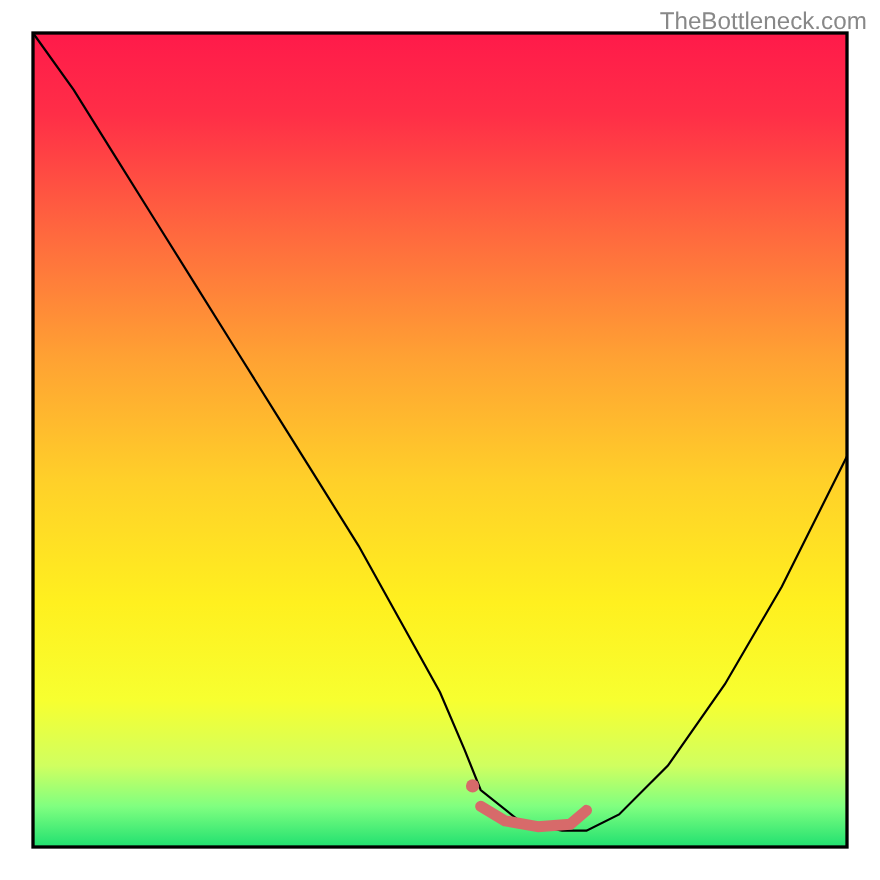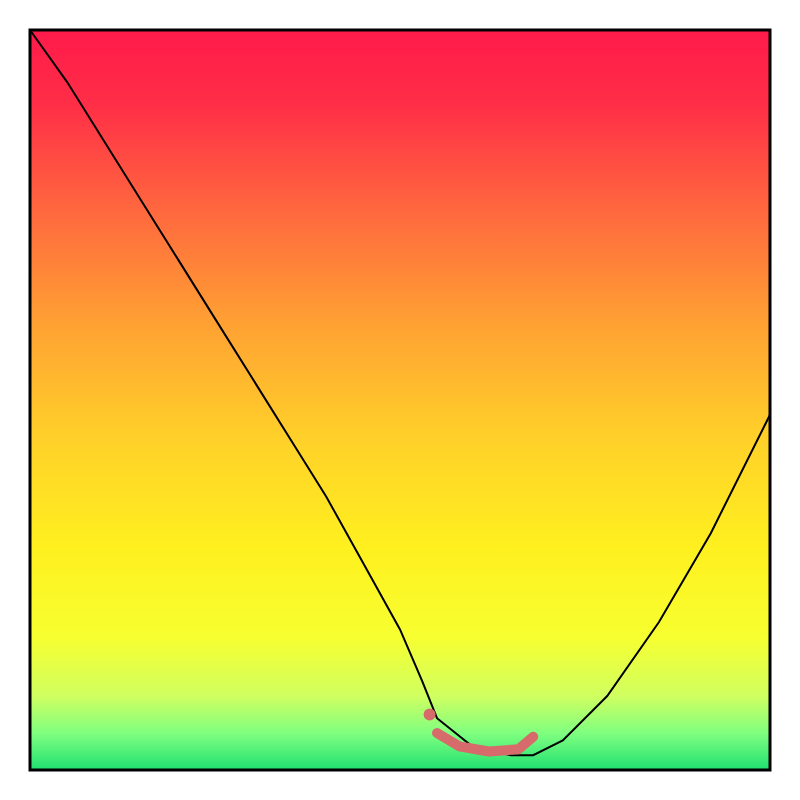--- a/index.html
+++ b/index.html
@@ -24,20 +24,21 @@
     z-index: 10;
   }
   svg {
     display: block;
   }
 </style>
 </head>
 <body>
 
 <div class="chart-container">
+  <div class="watermark">TheBottleneck.com</div>
   <svg id="chart-svg" width="800" height="800">
       <defs>
         <linearGradient id="bg-grad" x1="0" y1="0" x2="0" y2="1">
           <stop offset="0%" stop-color="#ff1a4a"></stop>
           <stop offset="10%" stop-color="#ff2e47"></stop>
           <stop offset="25%" stop-color="#ff6a3e"></stop>
           <stop offset="40%" stop-color="#ffa233"></stop>
           <stop offset="55.00000000000001%" stop-color="#ffd029"></stop>
           <stop offset="70%" stop-color="#fff01f"></stop>
           <stop offset="82%" stop-color="#f7ff30"></stop>

